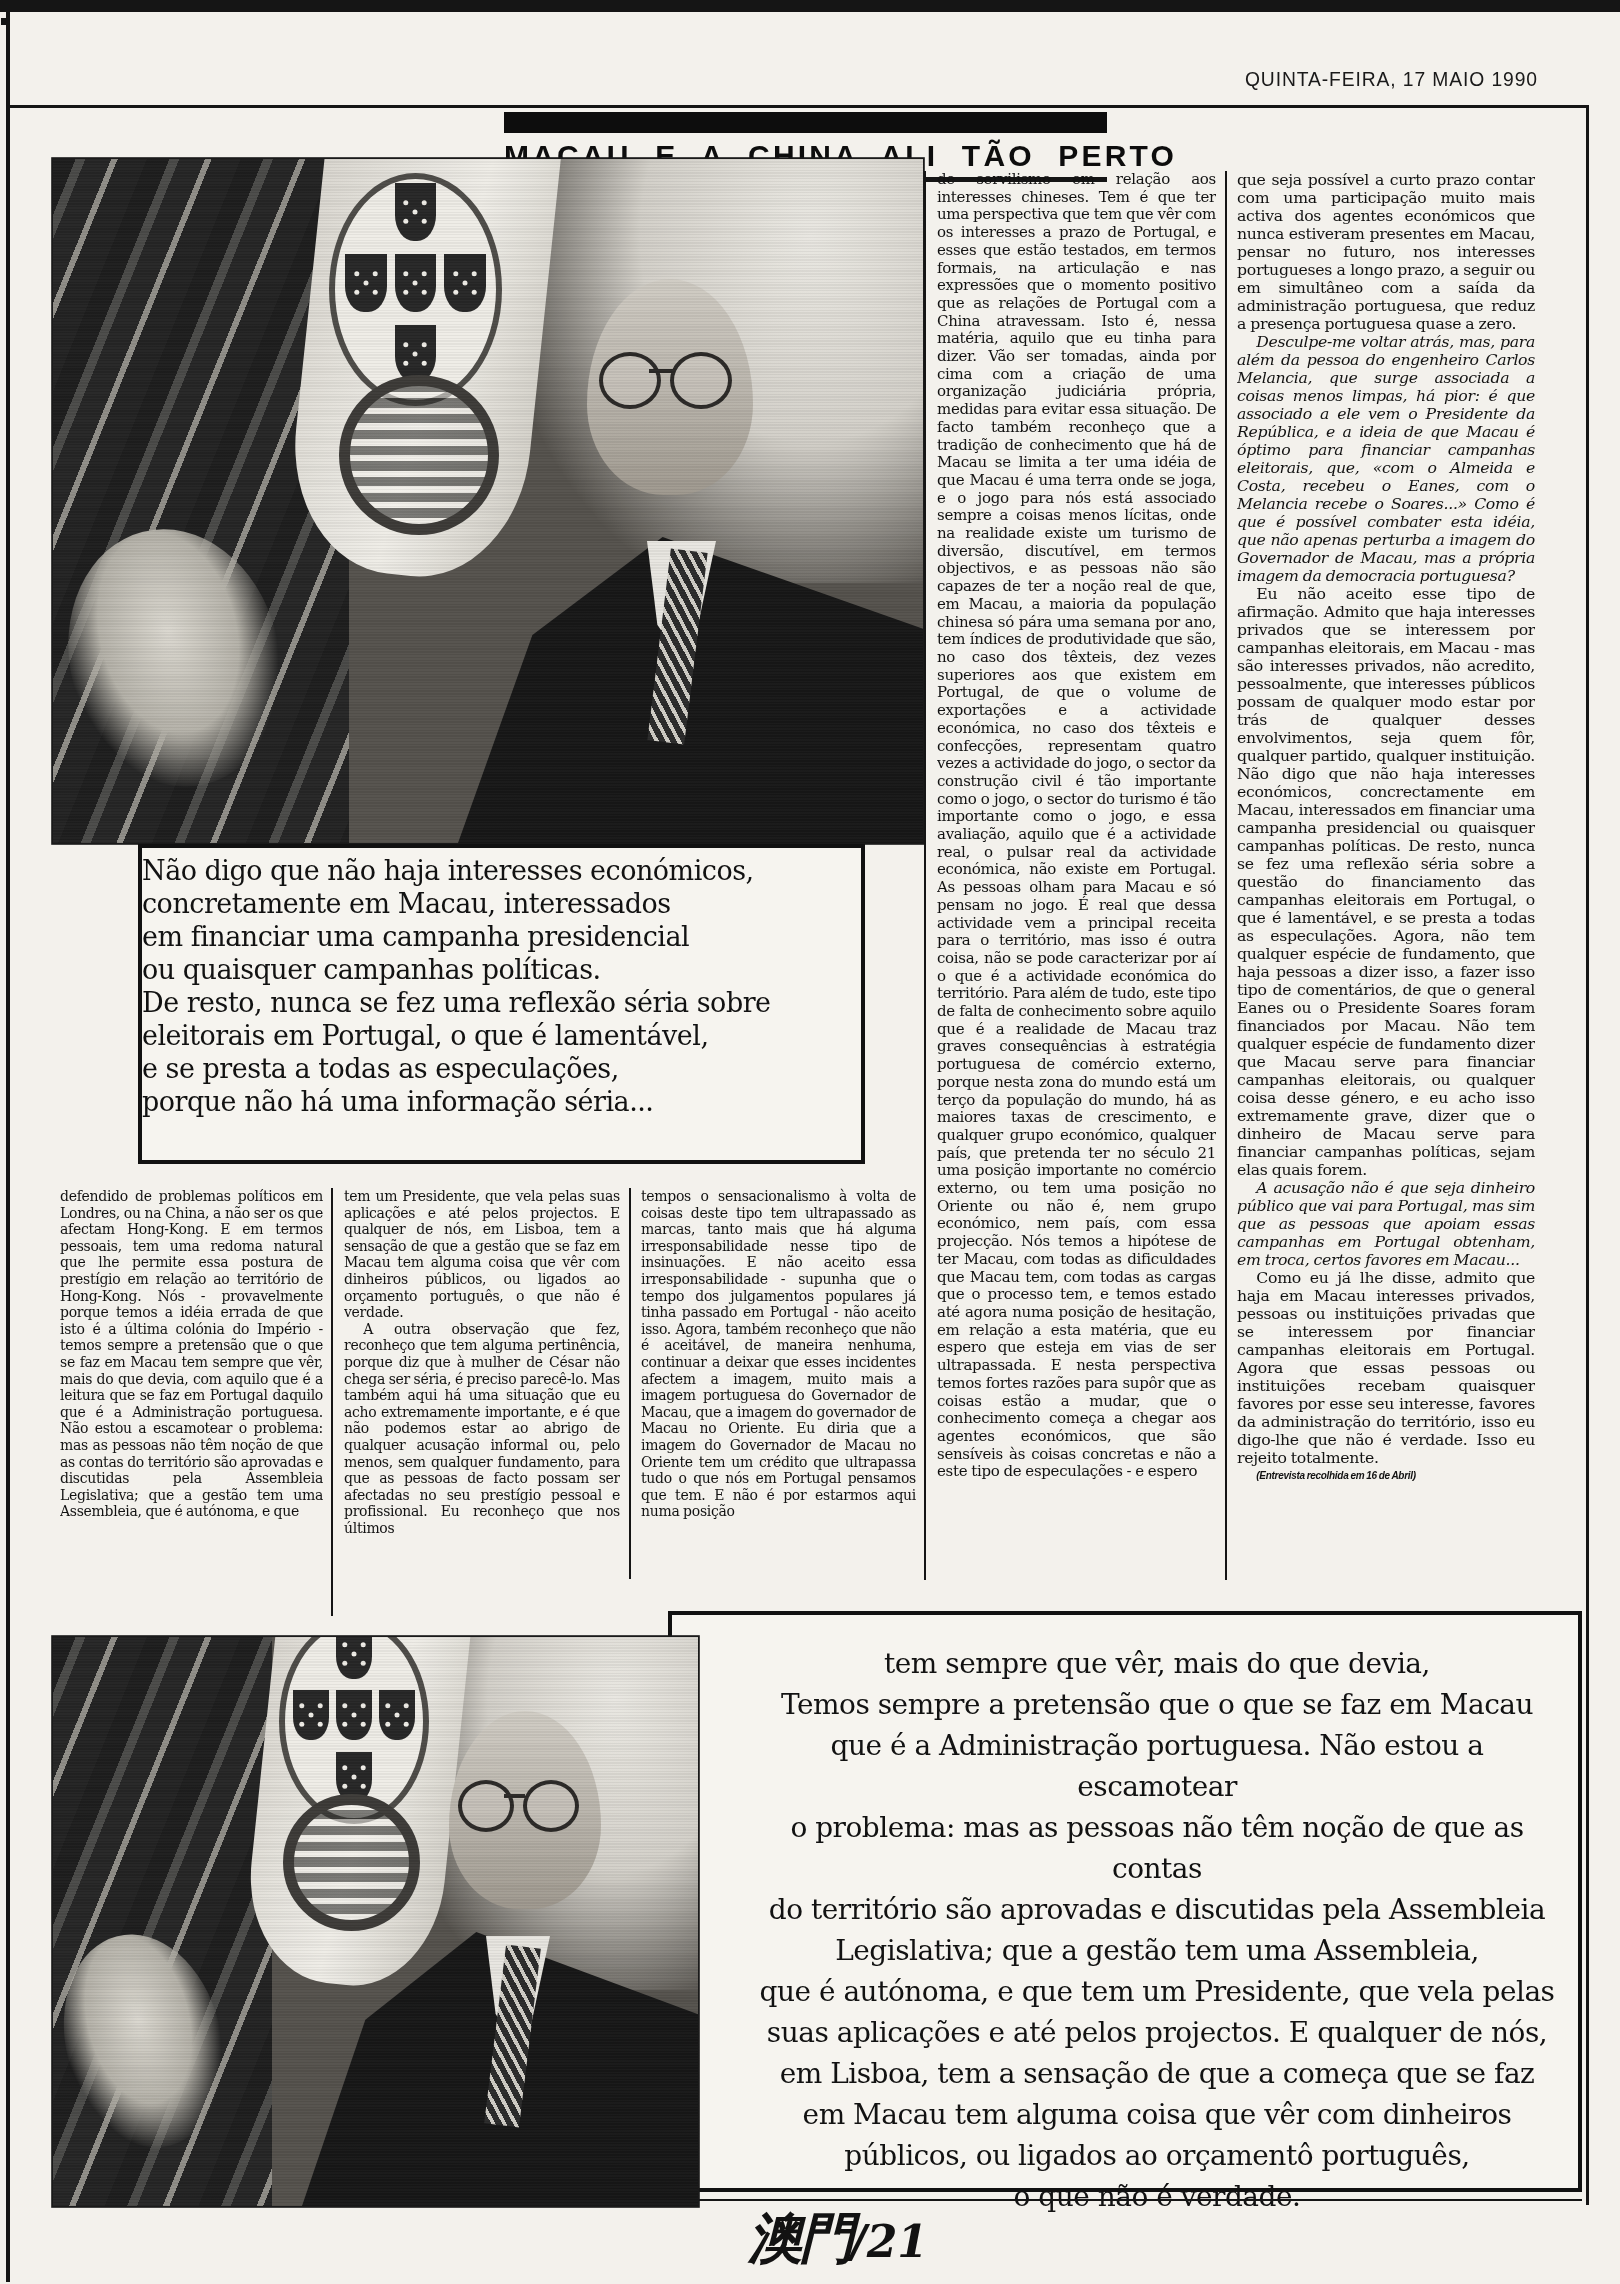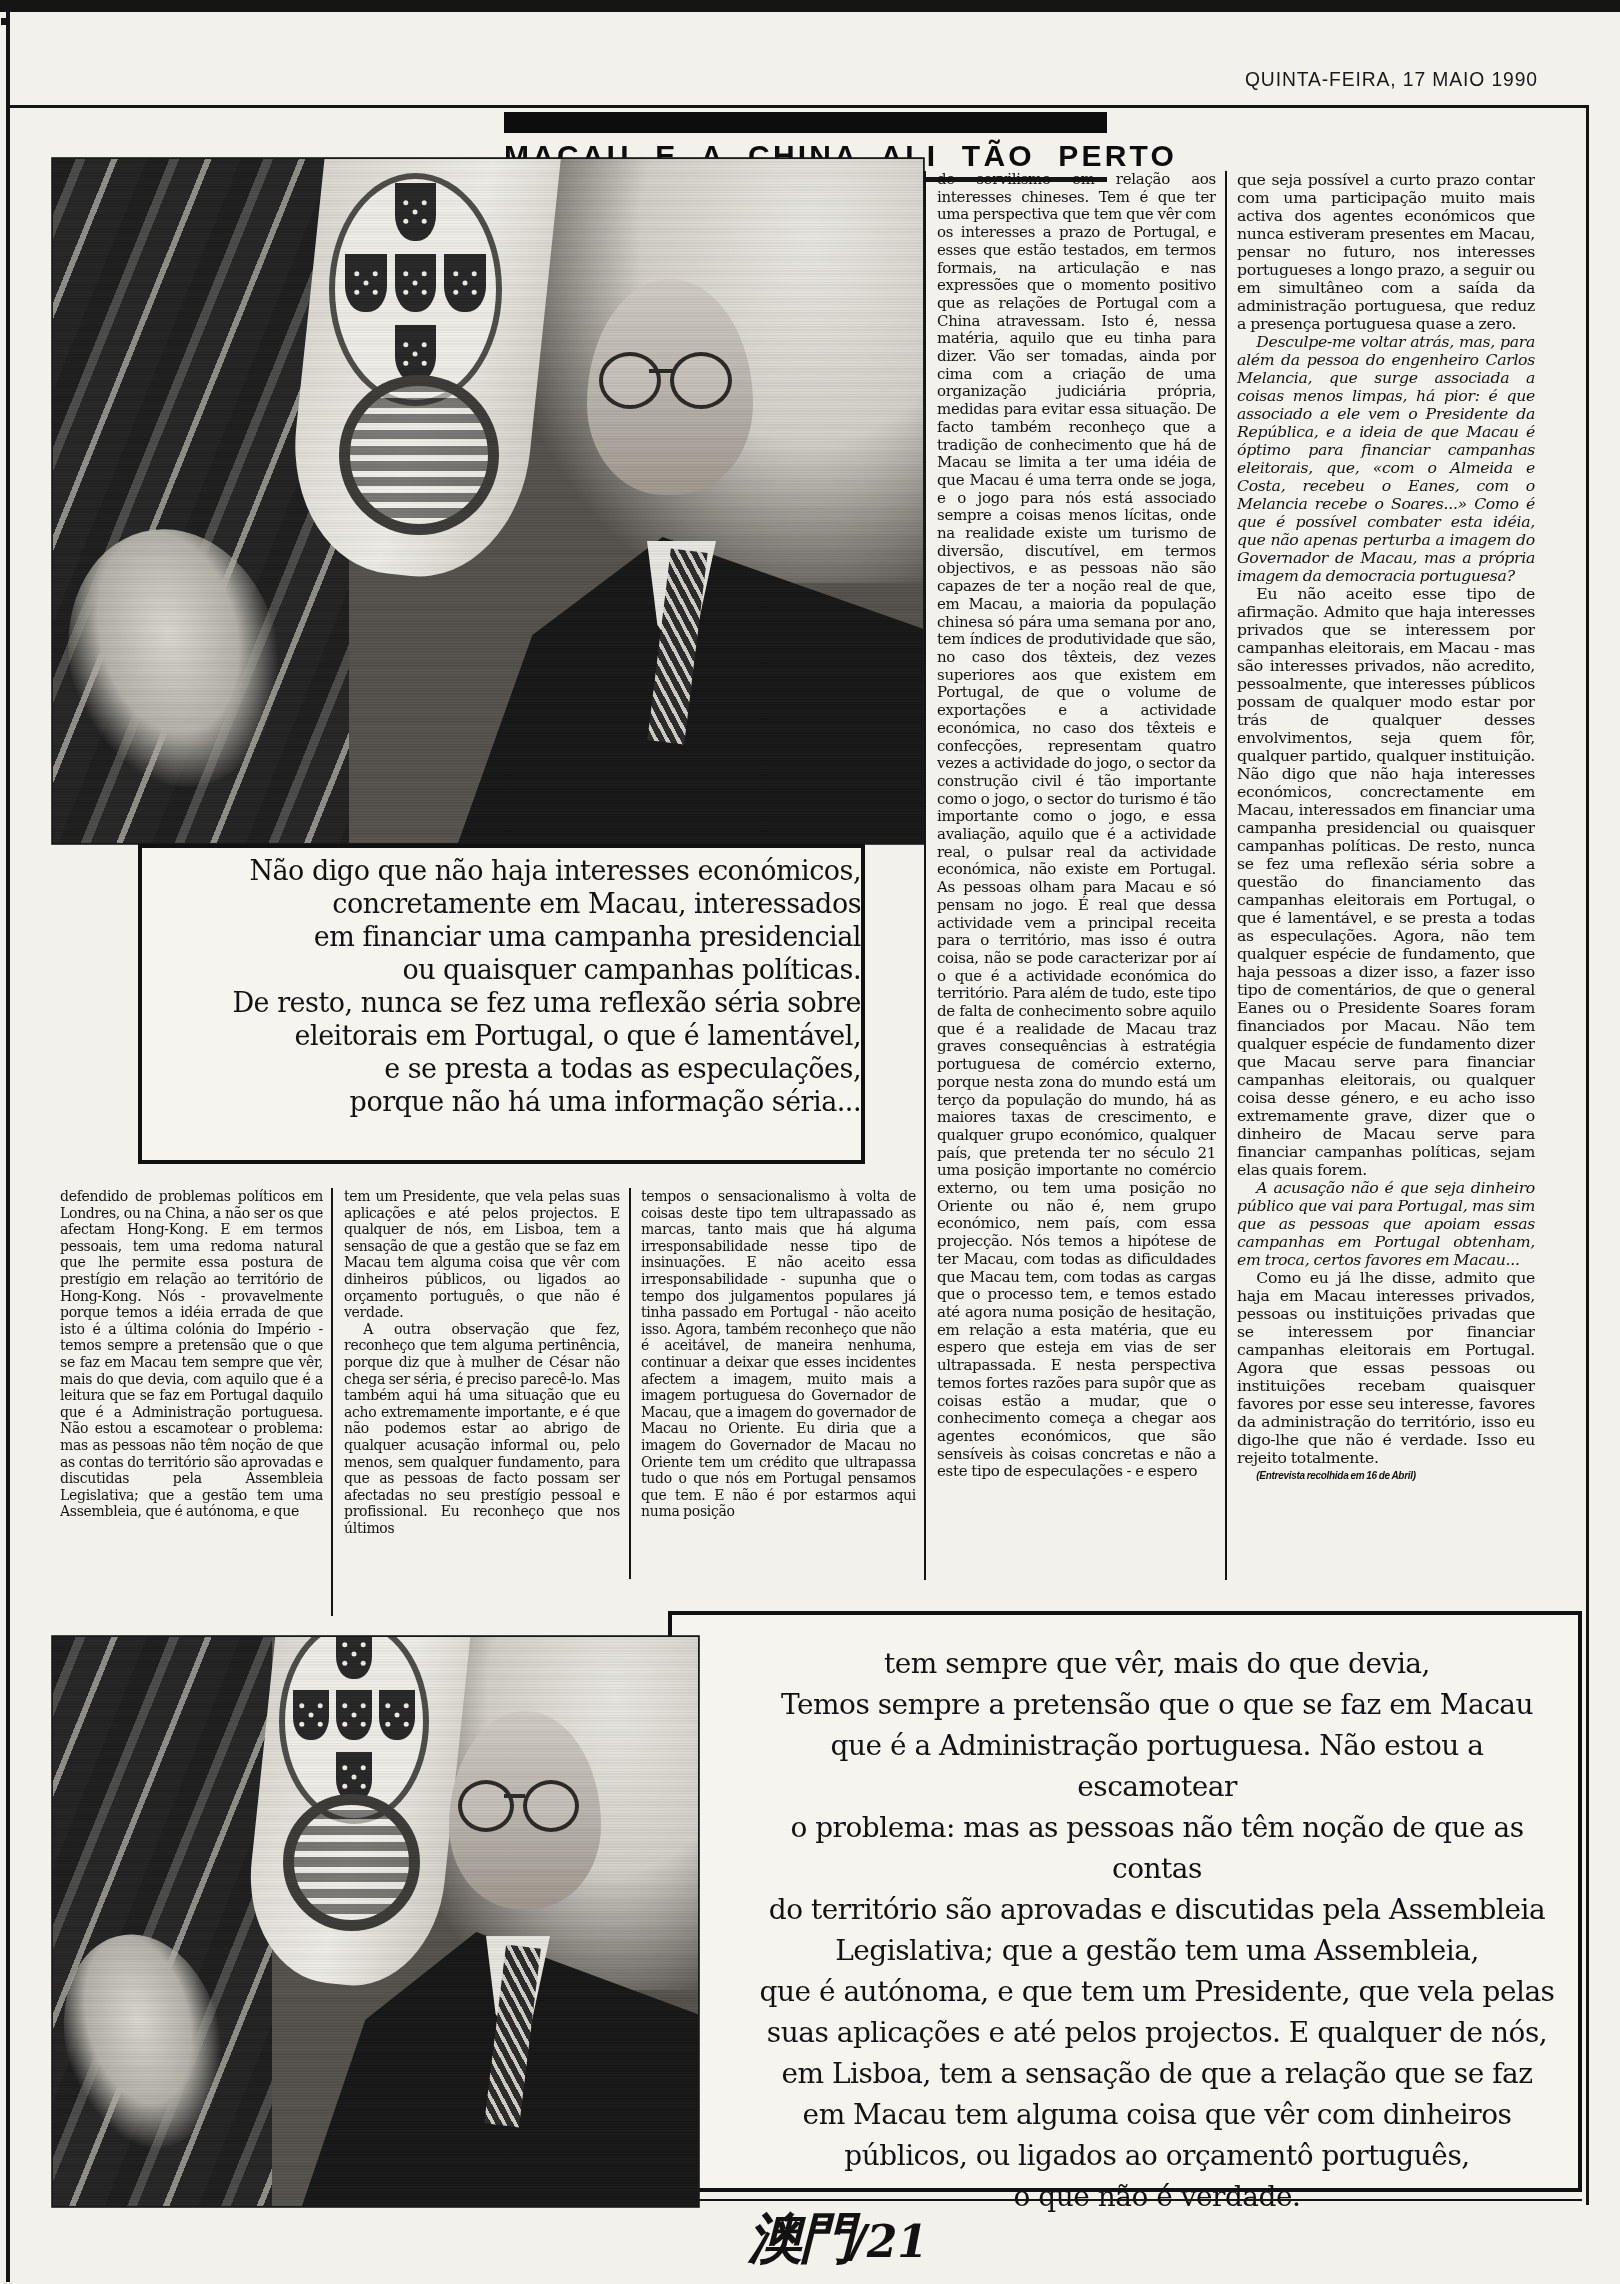--- a/index.html
+++ b/index.html
@@ -17,21 +17,21 @@
   .col p{margin:0;letter-spacing:-0.3px;word-spacing:-0.5px;}
   .col p + p{text-indent:19.3px;}
   .col-tall{font-size:15.7px;line-height:18px;}
   .col-tall-b{font-size:15px;line-height:17.7px;}
   .col-low{font-size:14px;line-height:16.6px;}
   .italic{font-style:italic;}
   .credit{font-family:"Liberation Sans", sans-serif;font-style:italic;font-weight:bold;
           font-size:10px;text-align:left;margin-top:4.6px;}
   
   .pqbox{background:#f6f4ef;border:4.1px solid #111;}
-  .pq1-line{font-size:27px;line-height:33px;text-align:right;letter-spacing:-0.5px;}
+  .pq1-line{font-size:27px;line-height:33px;text-align:left;letter-spacing:-0.5px;}
   .pq2-line{font-size:28px;line-height:41px;text-align:center;letter-spacing:-0.5px;}
   
   .photo{background:#55524d;overflow:hidden;box-shadow:0 0 0 1.8px #1a1a1a;}
   .ph-light{position:absolute;right:0;top:0;width:46%;height:62%;
     background:radial-gradient(ellipse at 72% 18%, #e9e7e1 0%, #d2cfc8 42%, rgba(120,118,112,0) 78%);}
   .ph-folds{position:absolute;left:0;top:0;width:34%;height:100%;
     background:repeating-linear-gradient(112deg,#1e1e1e 0 21px,#4b4b49 21px 30px,#262626 30px 54px,#908e88 54px 60px,#232323 60px 87px);}
   .ph-angel{position:absolute;left:2%;top:54%;width:24%;height:38%;border-radius:50%;
     background:radial-gradient(ellipse at 50% 40%, #dad7cf 0%, #b4b1a8 46%, rgba(60,58,54,0) 72%);transform:rotate(-14deg);}
   .ph-flagwhite{position:absolute;left:29%;top:-5%;width:27%;height:66%;
@@ -157,21 +157,21 @@
   <div class="abs pqbox" style="left:668px;top:1611px;width:906px;height:573px;">
     <div style="padding:28px 14px 0 78px;">
       <div class="pq2-line">tem sempre que vêr, mais do que devia,</div>
       <div class="pq2-line">Temos sempre a pretensão que o que se faz em Macau</div>
       <div class="pq2-line">que é a Administração portuguesa. Não estou a escamotear</div>
       <div class="pq2-line">o problema: mas as pessoas não têm noção de que as contas</div>
       <div class="pq2-line">do território são aprovadas e discutidas pela Assembleia</div>
       <div class="pq2-line">Legislativa; que a gestão tem uma Assembleia,</div>
       <div class="pq2-line">que é autónoma, e que tem um Presidente, que vela pelas</div>
       <div class="pq2-line">suas aplicações e até pelos projectos. E qualquer de nós,</div>
-      <div class="pq2-line">em Lisboa, tem a sensação de que a relação que se faz</div>
+      <div class="pq2-line">em Lisboa, tem a sensação de que a começa que se faz</div>
       <div class="pq2-line">em Macau tem alguma coisa que vêr com dinheiros</div>
       <div class="pq2-line">públicos, ou ligados ao orçamentô português,</div>
       <div class="pq2-line">o que não é verdade.</div>
     </div>
   </div>
   <div class="abs rule" style="left:668px;top:2199px;width:914px;height:2.3px;"></div>
 
   <div class="abs photo" style="left:53px;top:1637px;width:645px;height:569px;">
     <div class="ph-light"></div>
     <div class="ph-folds"></div>

